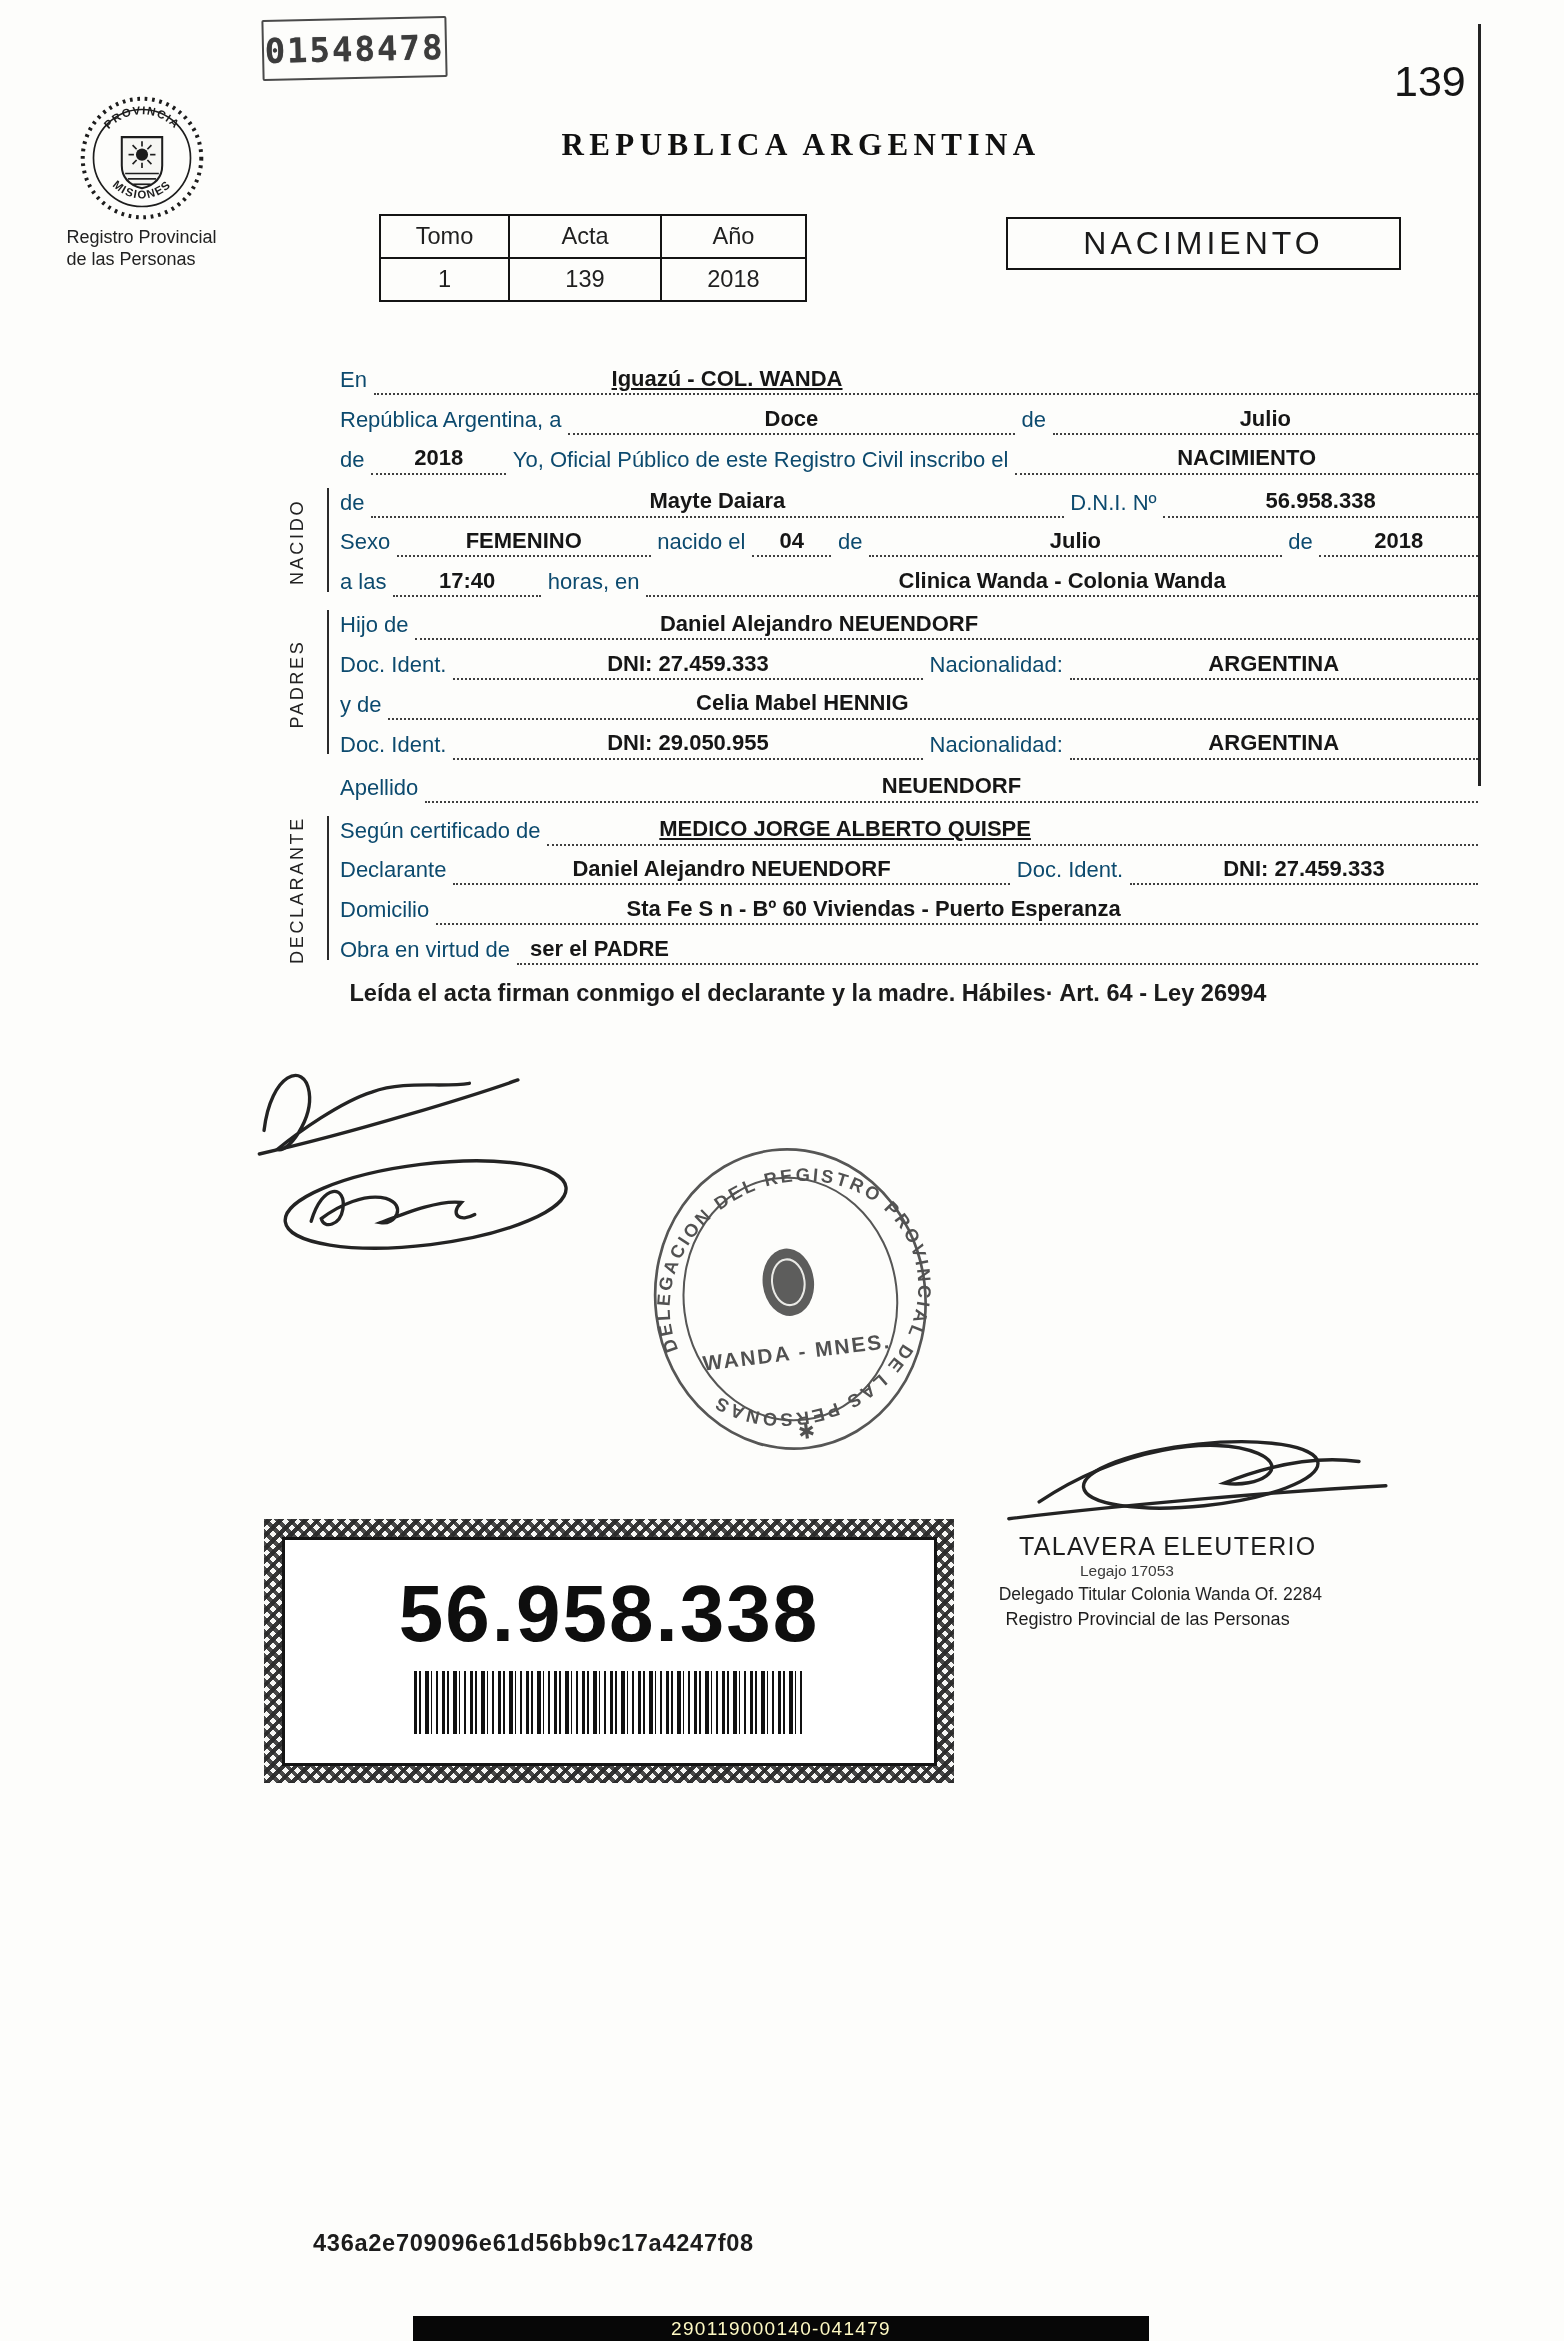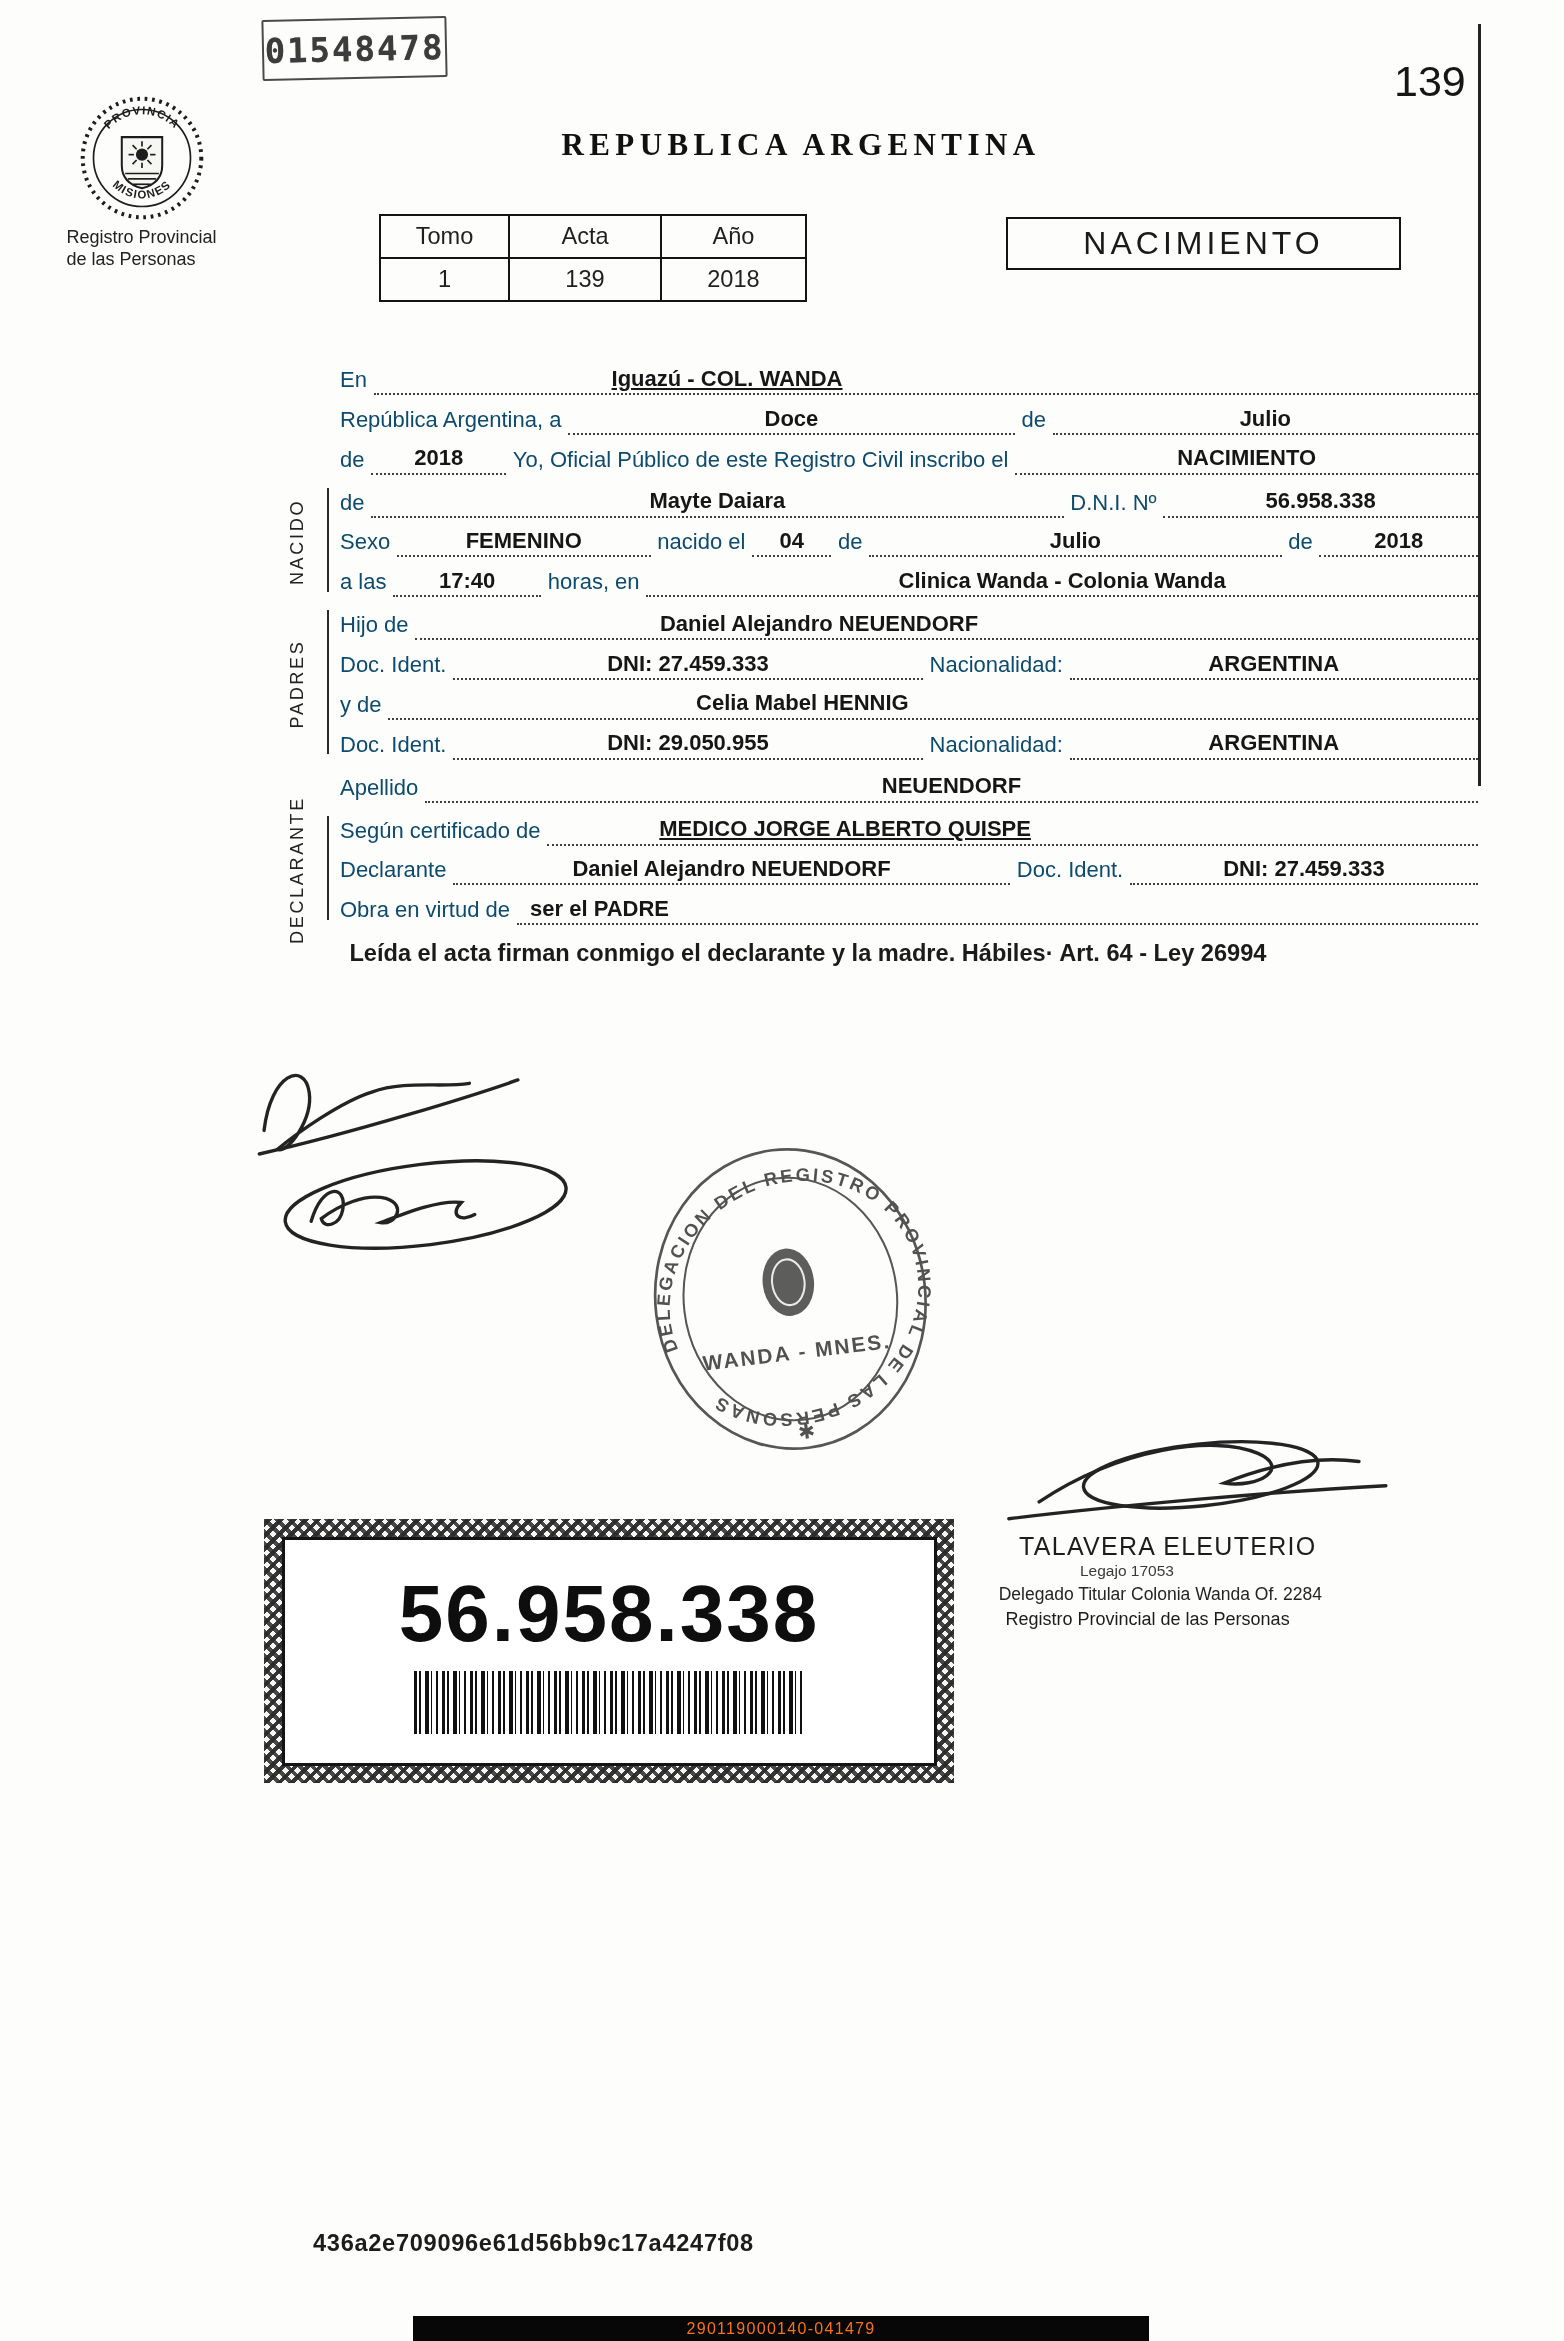--- a/index.html
+++ b/index.html
@@ -119,21 +119,21 @@
   .official-legajo { font-size:15.5px; color:#3a3a3a; margin:0 0 4px 88px; }
   .official-role { font-size:17.5px; color:#242424; margin:0 0 4px 6.7px; }
   .official-org { font-size:18px; color:#1c1c1c; margin:0 0 0 13.5px; }
 
   
   .doc-hash { position:absolute; left:313px; top:2230px; font-size:23.6px; font-weight:700; letter-spacing:0.7px; color:#1c1c1c; }
   .footer-bar {
     position:absolute; left:413px; top:2316px; width:736px; height:26px; background:#070707;
     display:flex; align-items:center; justify-content:center;
   }
-  .footer-bar span { color:#f97316; font-size:16px; letter-spacing:1.3px; }
+  .footer-bar span { color:#fef9c3; font-size:19px; letter-spacing:1.3px; }
 </style>
 </head>
 <body>
 
 <div class="page">
 
   <div class="edge-line"></div>
 
   <div class="stamp-number-box">
     <span>01548478</span>
@@ -278,20 +278,24 @@
         <span class="lbl">Según certificado de</span>
         <span class="fld" style="flex:1"><b class="val sh-18">MEDICO JORGE ALBERTO QUISPE</b></span>
       </div>
       <div class="row">
         <span class="lbl">Declarante</span>
         <span class="fld" style="flex:1.6"><b class="val">Daniel Alejandro NEUENDORF</b></span>
         <span class="lbl">Doc. Ident.</span>
         <span class="fld" style="flex:1"><b class="val">DNI: 27.459.333</b></span>
       </div>
       <div class="row">
+        <span class="lbl">Domicilio</span>
+        <span class="fld" style="flex:1"><b class="val sh-8">Sta Fe S n - Bº 60 Viviendas - Puerto Esperanza</b></span>
+      </div>
+      <div class="row">
         <span class="lbl">Obra en virtud de</span>
         <span class="fld ta-left" style="flex:1"><b class="val ml">ser el PADRE</b></span>
       </div>
     </div>
 
     <p class="closing">Leída el acta firman conmigo el declarante y la madre. Hábiles· Art. 64 - Ley 26994</p>
   </div>
 
   <svg class="signatures" width="364" height="202" viewBox="0 0 540 300">
     <path class="sig" d="M 25 115 C 35 30 85 12 92 58 C 98 98 60 150 45 143 C 75 118 140 72 185 58 C 235 40 290 52 330 45"></path>

